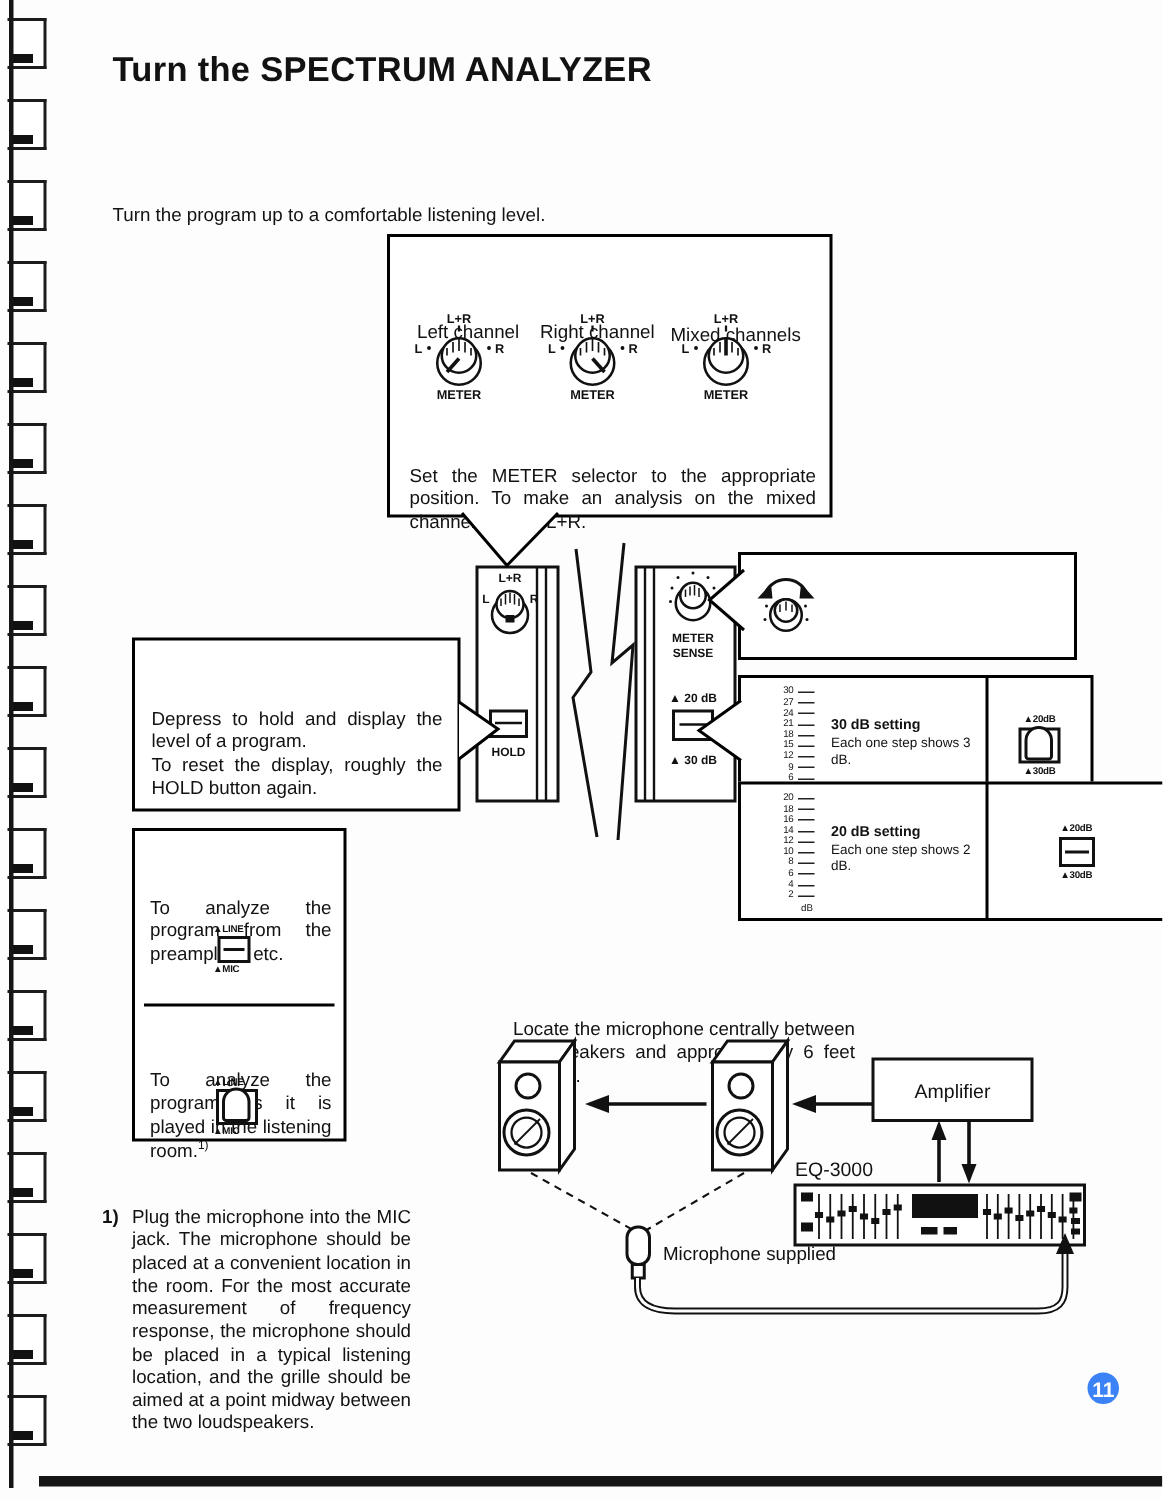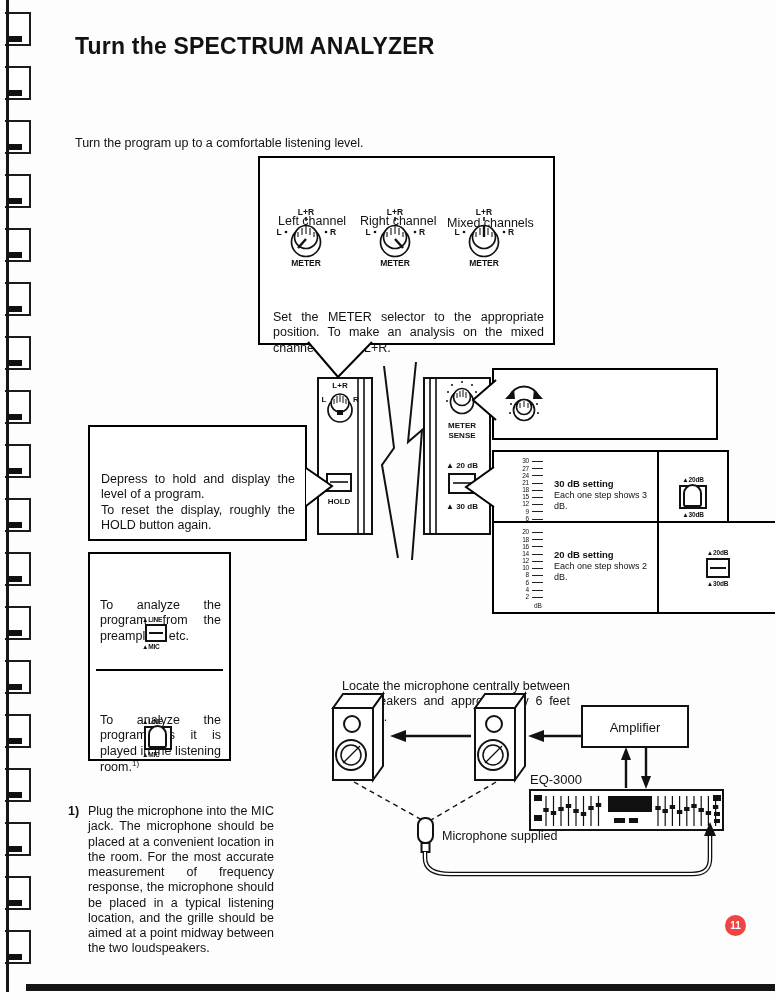--- a/index.html
+++ b/index.html
@@ -39,21 +39,21 @@
   .sw-flat.small{width:22px;height:18px;}
   
   svg text{font-family:"Liberation Sans",sans-serif;fill:#111;}
   .kt{font-size:8.5px;font-weight:bold;text-anchor:middle;}
   .kts{font-size:8px;font-weight:bold;text-anchor:middle;}
   .dlabel{font-size:13px;text-anchor:middle;}
   .dlabel2{font-size:13px;}
   .cap{font-size:12.5px;}
   
   .pagenum{position:absolute;left:725px;top:915px;width:21px;height:21px;border-radius:50%;
-           background:#ef4444;color:#fff;font-size:10px;font-weight:bold;display:flex;
+           background:#3b82f6;color:#fff;font-size:14px;font-weight:bold;display:flex;
            align-items:center;justify-content:center;}
 </style>
 </head>
 <body>
 
 <div class="page">
 
   <div>
       <div class="hole" style="top: 12px;">
         <b></b>

